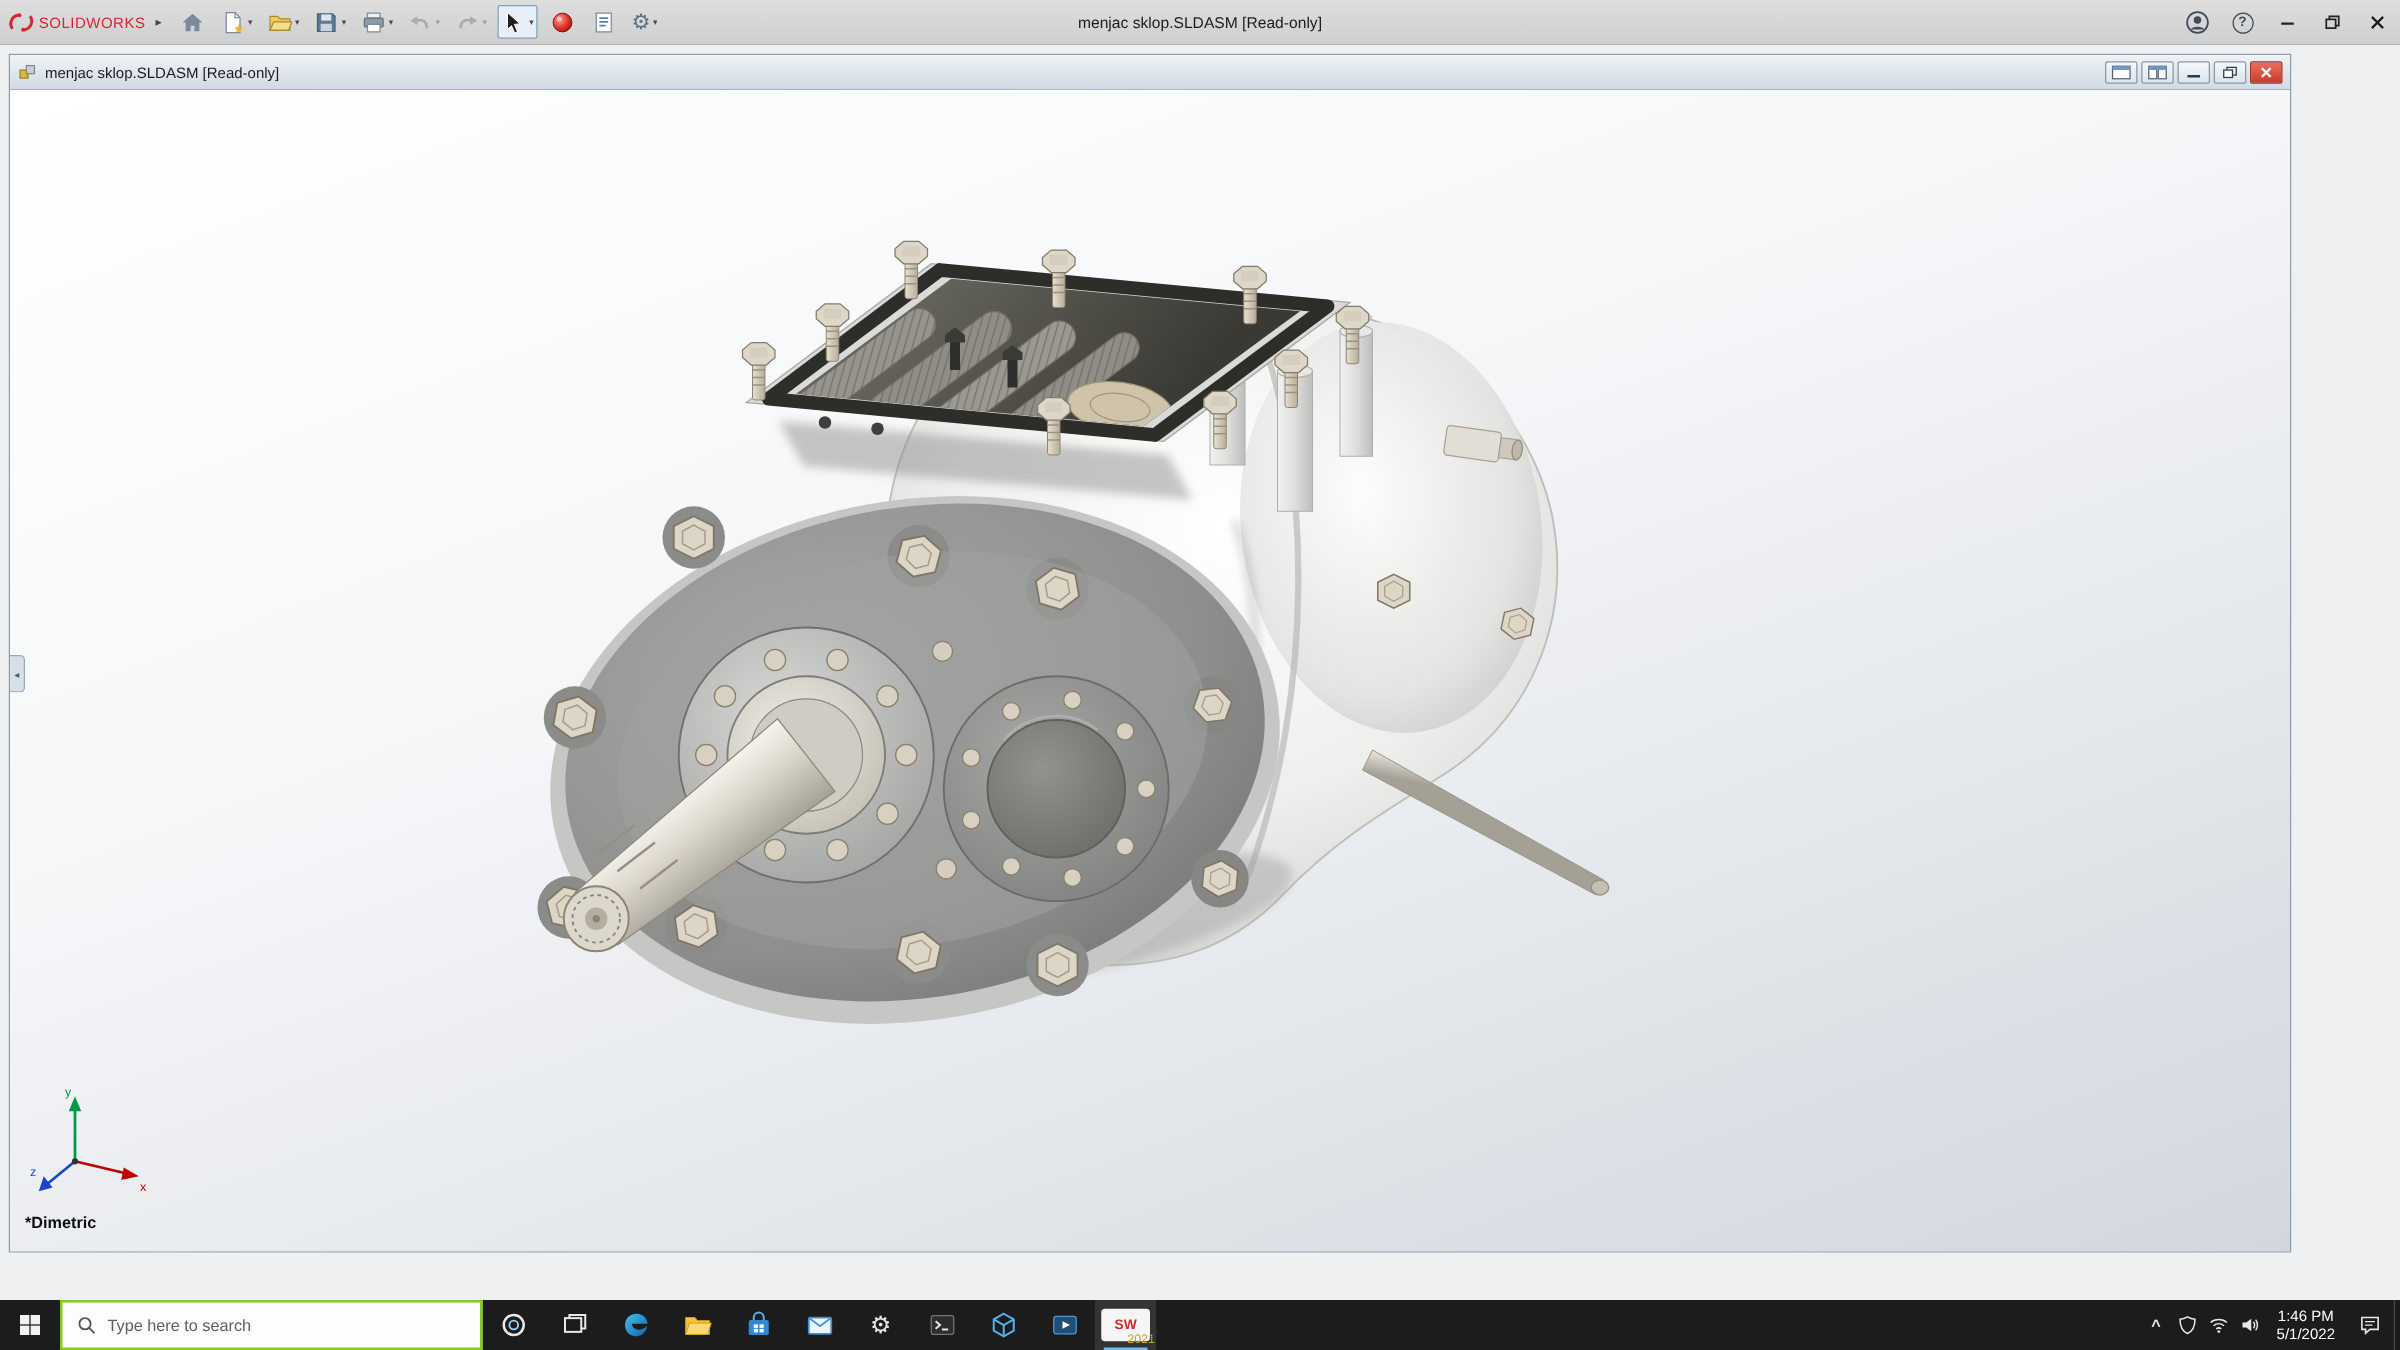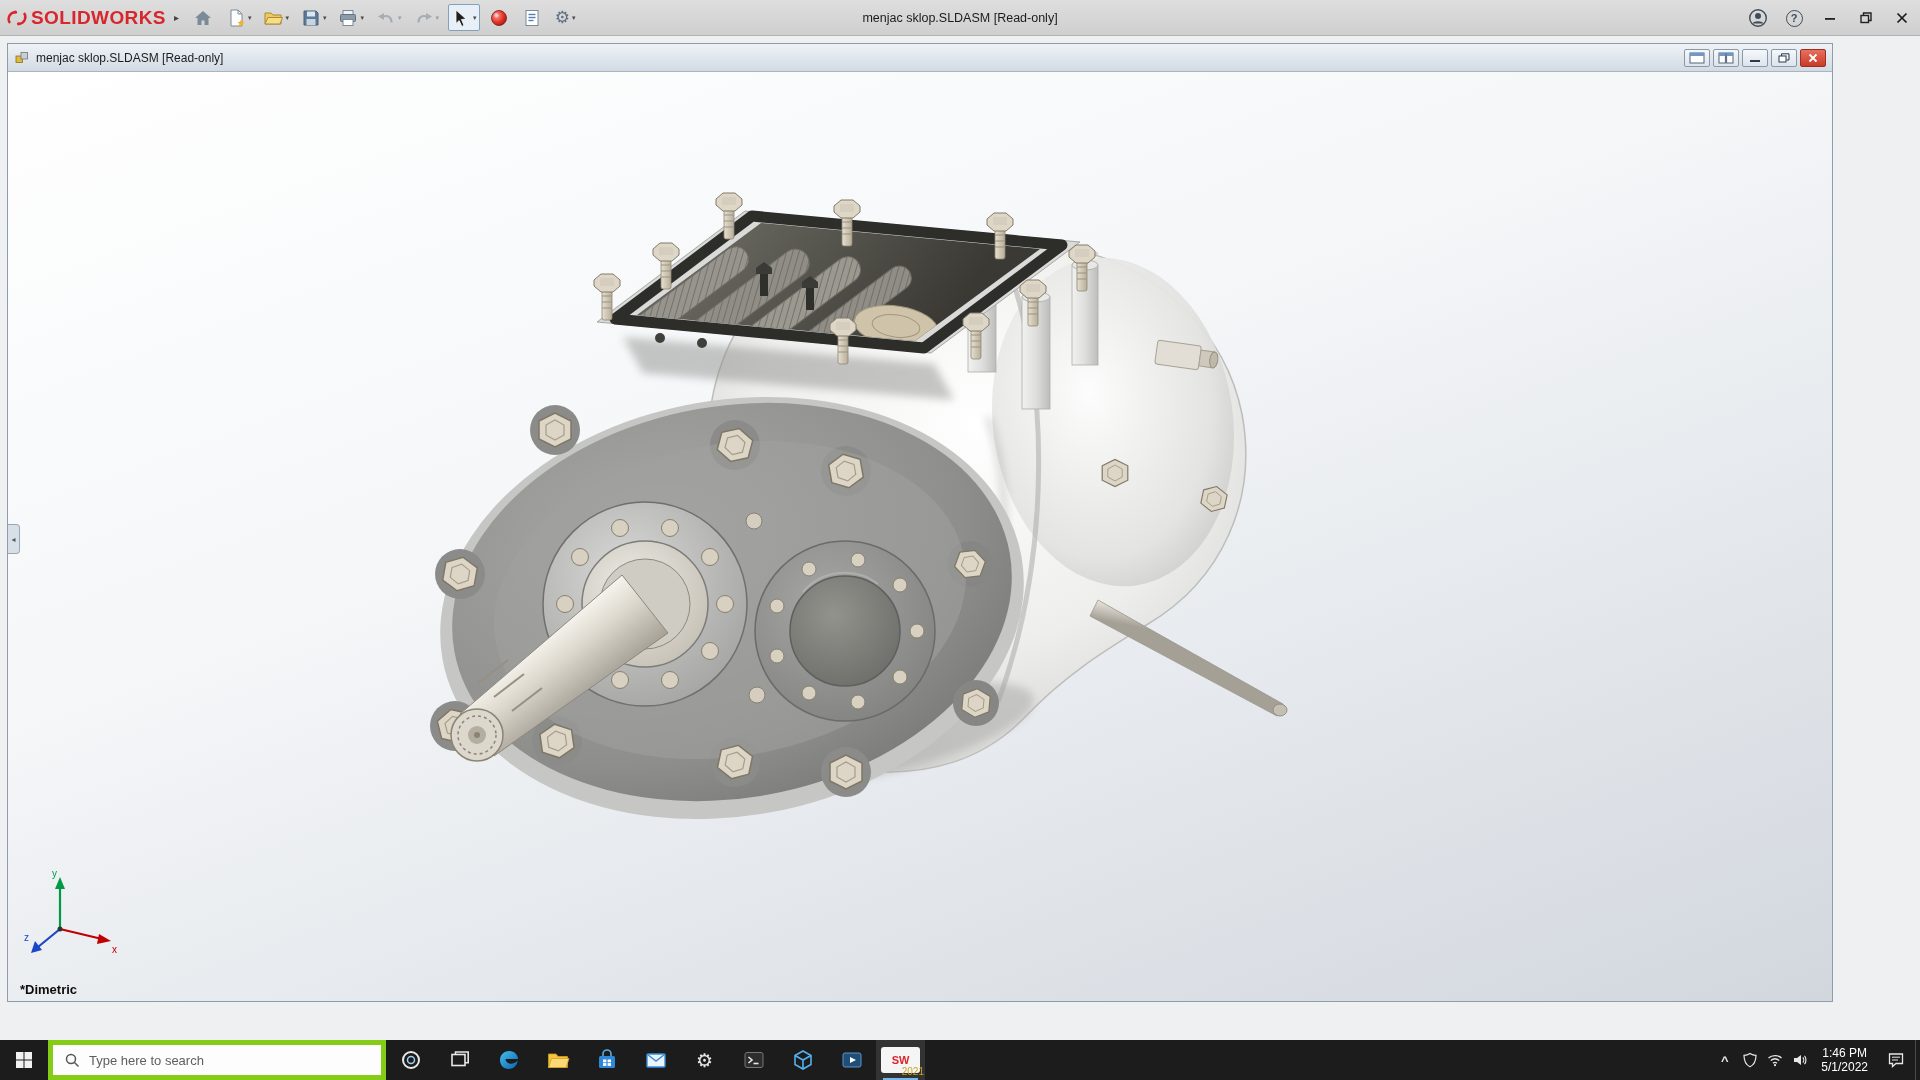--- a/index.html
+++ b/index.html
@@ -4,21 +4,21 @@
 <style>
   * { box-sizing: border-box; margin: 0; padding: 0; }
   html,body { width:1920px; height:1080px; overflow:hidden;
     font-family:"Liberation Sans", sans-serif; background:#eef0f1; }
 
   
   .titlebar { position:absolute; top:0; left:0; width:1920px; height:36px;
     background:linear-gradient(#dedede,#cfcfcf); border-bottom:1px solid #b3b3b3;
     display:flex; align-items:center; padding:0 6px; z-index:30; }
   .brand { display:flex; align-items:center; gap:3px; margin-right:4px; }
-  .brand-text { color:#d8262c; font-weight:bold; font-size:19px; letter-spacing:.4px; }
+  .brand-text { color:#d8262c; font-weight:normal; font-size:12px; letter-spacing:.4px; }
   .expand-arrow { font-size:10px; color:#444; margin:0 8px 0 4px; }
   .tb { height:27px; min-width:27px; display:flex; align-items:center; justify-content:center;
     border:1px solid transparent; border-radius:2px; padding:0 2px; margin:0 3px; }
   .tb svg { display:block; }
   .tb .caret { font-size:7px; color:#4a4a4a; margin-left:2px; }
   .tb.active { border-color:#85a0bc; background:#e8eff7; }
   .tb.dis { opacity:.4; }
   .apptitle { position:absolute; left:50%; top:0; transform:translateX(-50%);
     height:36px; display:flex; align-items:center; font-size:12.5px; color:#1b1b1b; }
   .winctl { position:absolute; right:0; top:0; height:36px; display:flex; align-items:center; }
@@ -35,32 +35,32 @@
   .doctitle .dtext { font-size:12px; color:#1c1c1c; margin-left:6px; }
   .dspacer { flex:1; }
   .dbtn { width:26px; height:18px; border:1px solid #8b98a6; border-radius:2px;
     background:linear-gradient(#f5f8fb,#dde4ec); margin-left:3px;
     display:flex; align-items:center; justify-content:center; }
   .dbtn.close { background:linear-gradient(#e8705f,#c93a28); border-color:#9c2f20; }
 
   .viewport { position:absolute; left:0; top:28px; width:1824px; height:929px;
     background:linear-gradient(160deg,#ffffff 0%,#f4f6f8 42%,#d2d7de 100%); overflow:hidden; }
   .model-svg { position:absolute; inset:0; }
-  .viewlabel { position:absolute; left:12px; bottom:4px; font-size:13px; font-weight:bold; color:#0d0d0d; }
+  .viewlabel { position:absolute; left:12px; bottom:16px; font-size:13px; font-weight:bold; color:#0d0d0d; }
   .triad { position:absolute; left:14px; bottom:42px; }
   .collapse-tab { position:absolute; left:0; top:452px; width:12px; height:30px;
     background:#d9dfe6; border:1px solid #9aa7b5; border-left:none;
     border-radius:0 4px 4px 0; display:flex; align-items:center; justify-content:center;
     font-size:8px; color:#4d5b6b; }
 
   
   .taskbar { position:absolute; left:0; bottom:0; width:1920px; height:40px;
     background:#1c1c1c; display:flex; align-items:stretch; z-index:50; }
   .startbtn { width:48px; display:flex; align-items:center; justify-content:center; }
-  .searchbox { width:338px; background:#fdfdfd; border:5px solid #84cc16;
+  .searchbox { width:338px; background:#fdfdfd; border:2px solid #84cc16;
     display:flex; align-items:center; gap:9px; padding:0 11px; }
   .searchbox input { border:none; outline:none; background:transparent;
     font-family:"Liberation Sans",sans-serif; font-size:13px; color:#5e5e5e; width:250px; }
   .searchbox input::placeholder { color:#5e5e5e; opacity:1; }
   .task-icon { width:49px; display:flex; align-items:center; justify-content:center; position:relative; }
   .task-icon.active { background:rgba(255,255,255,.10); }
   .task-icon.active::after { content:""; position:absolute; left:7px; right:7px; bottom:0;
     height:2px; background:#76b9ed; }
   .glyph-white { color:#e6e6e6; font-size:19px; line-height:1; }
   .sw-tile { position:relative; width:39px; height:26px; background:#f5f5f5; border-radius:3px;

